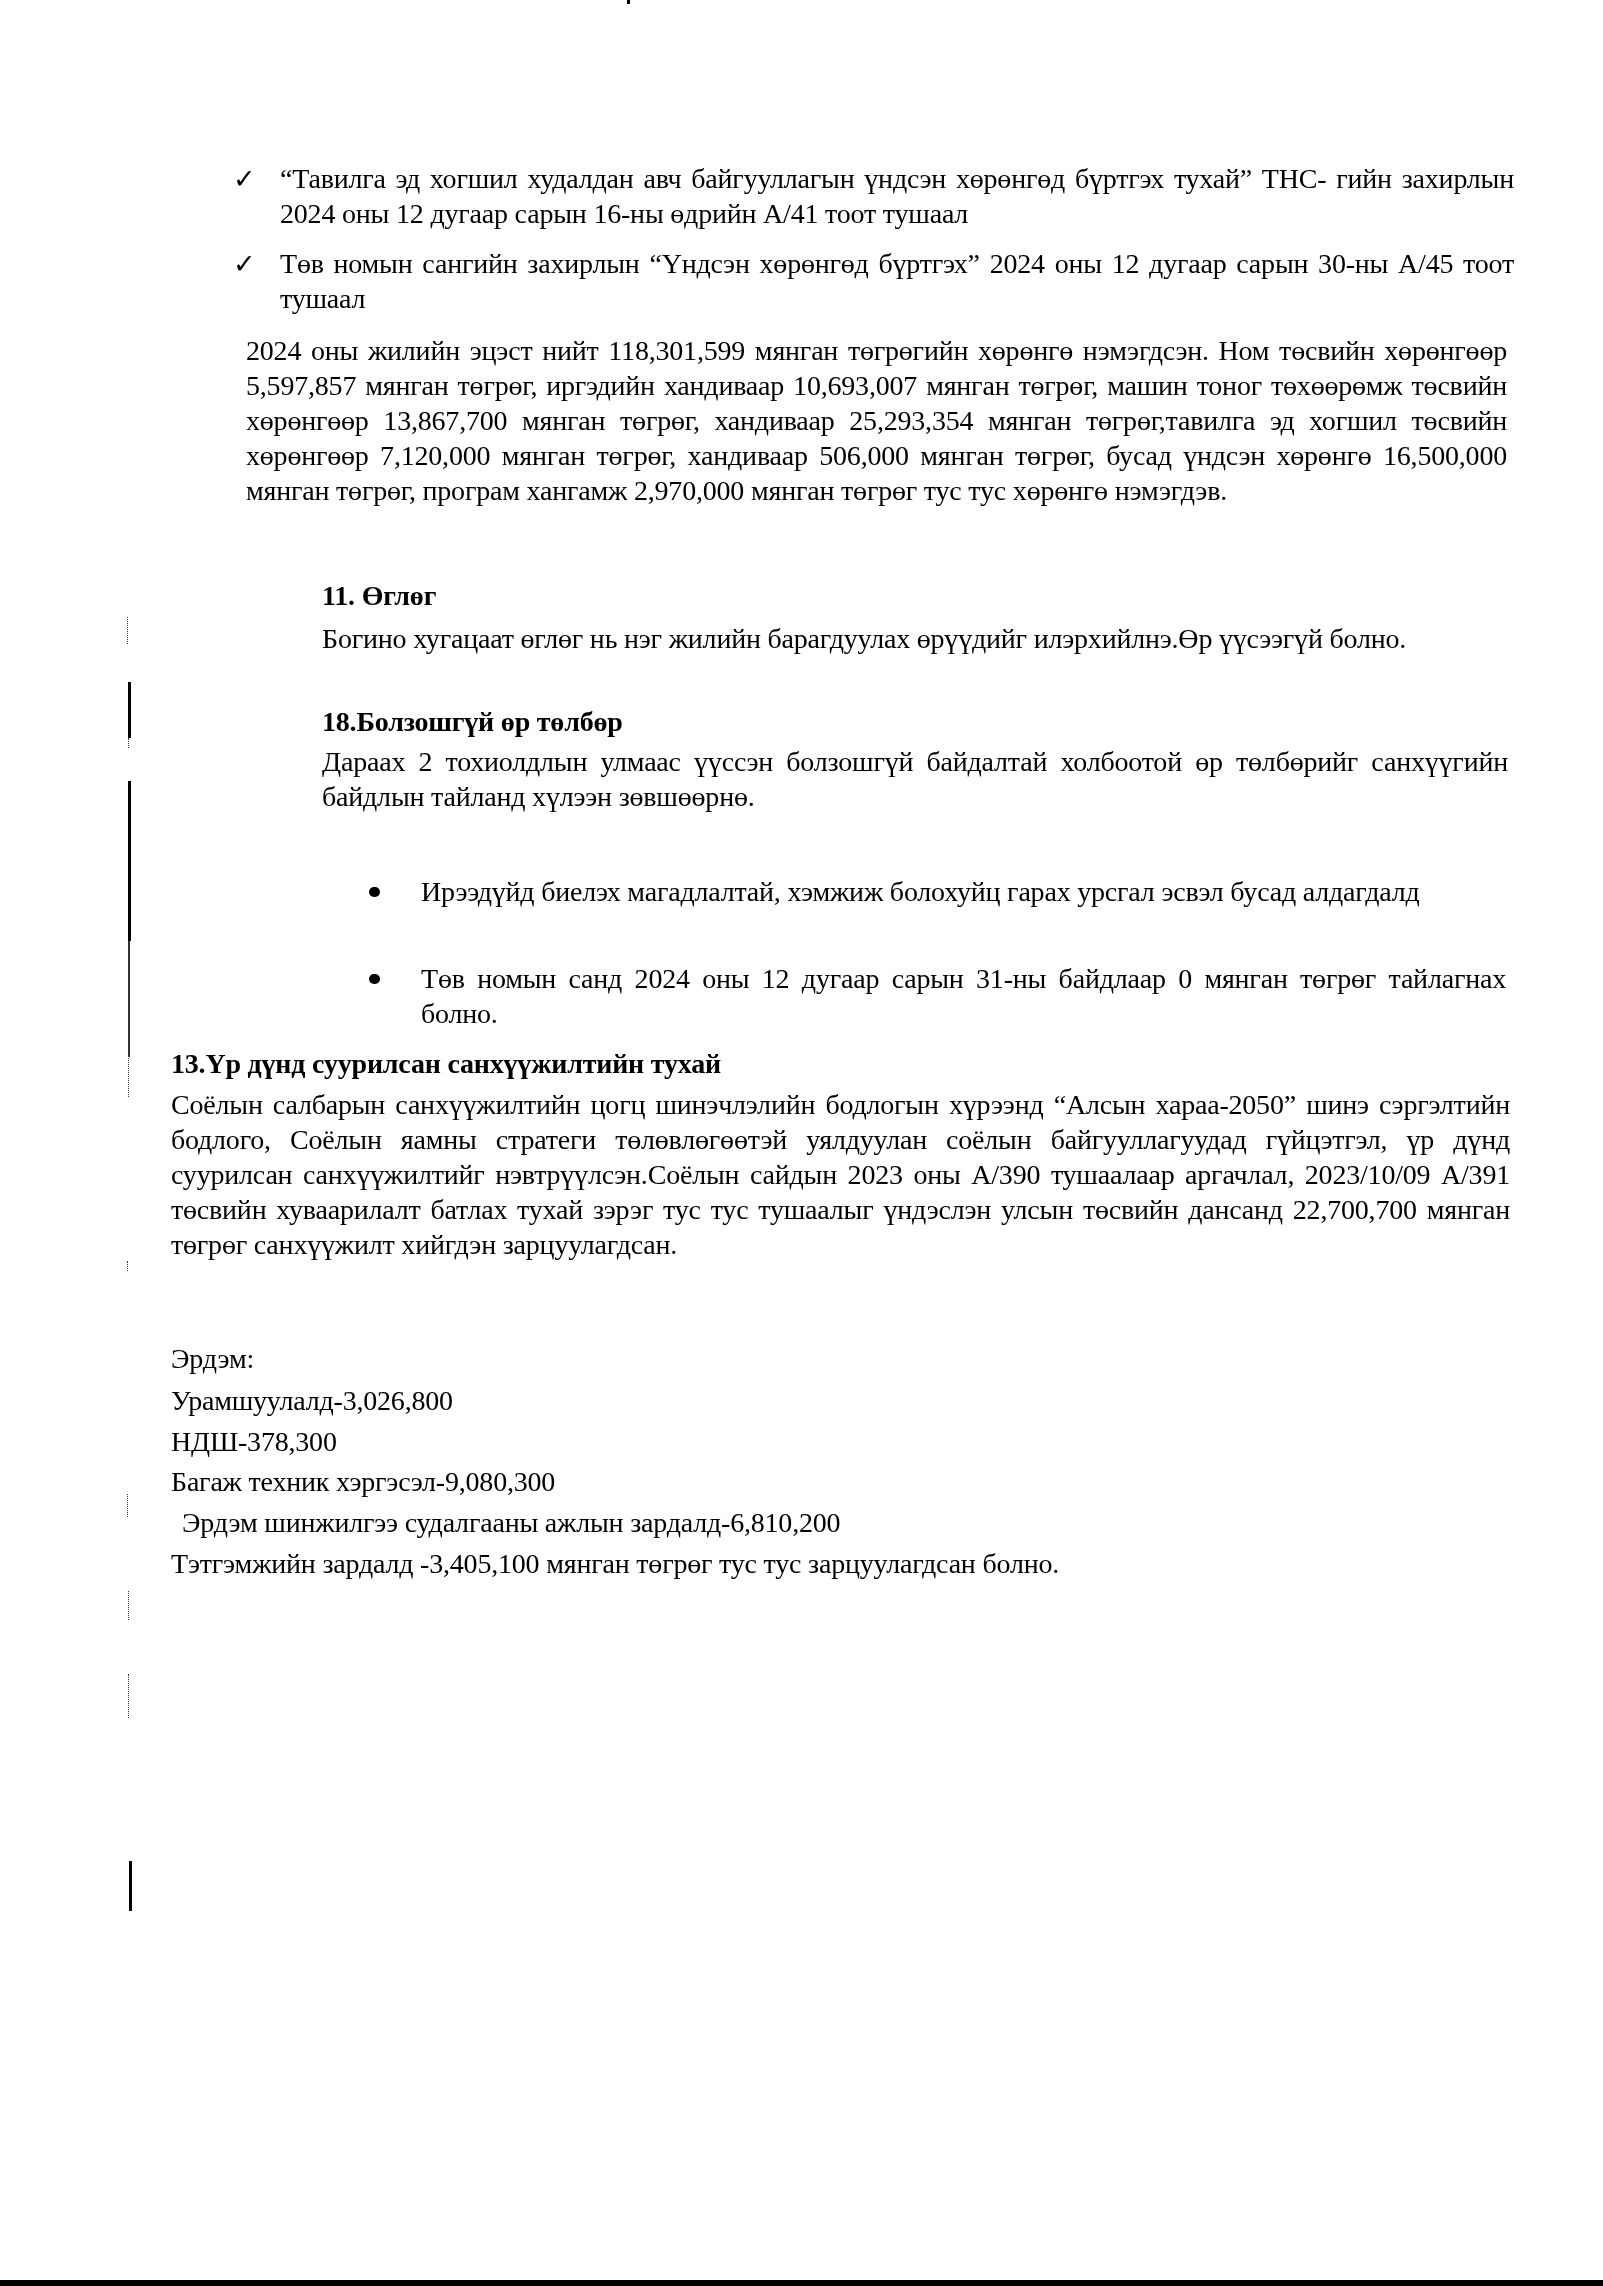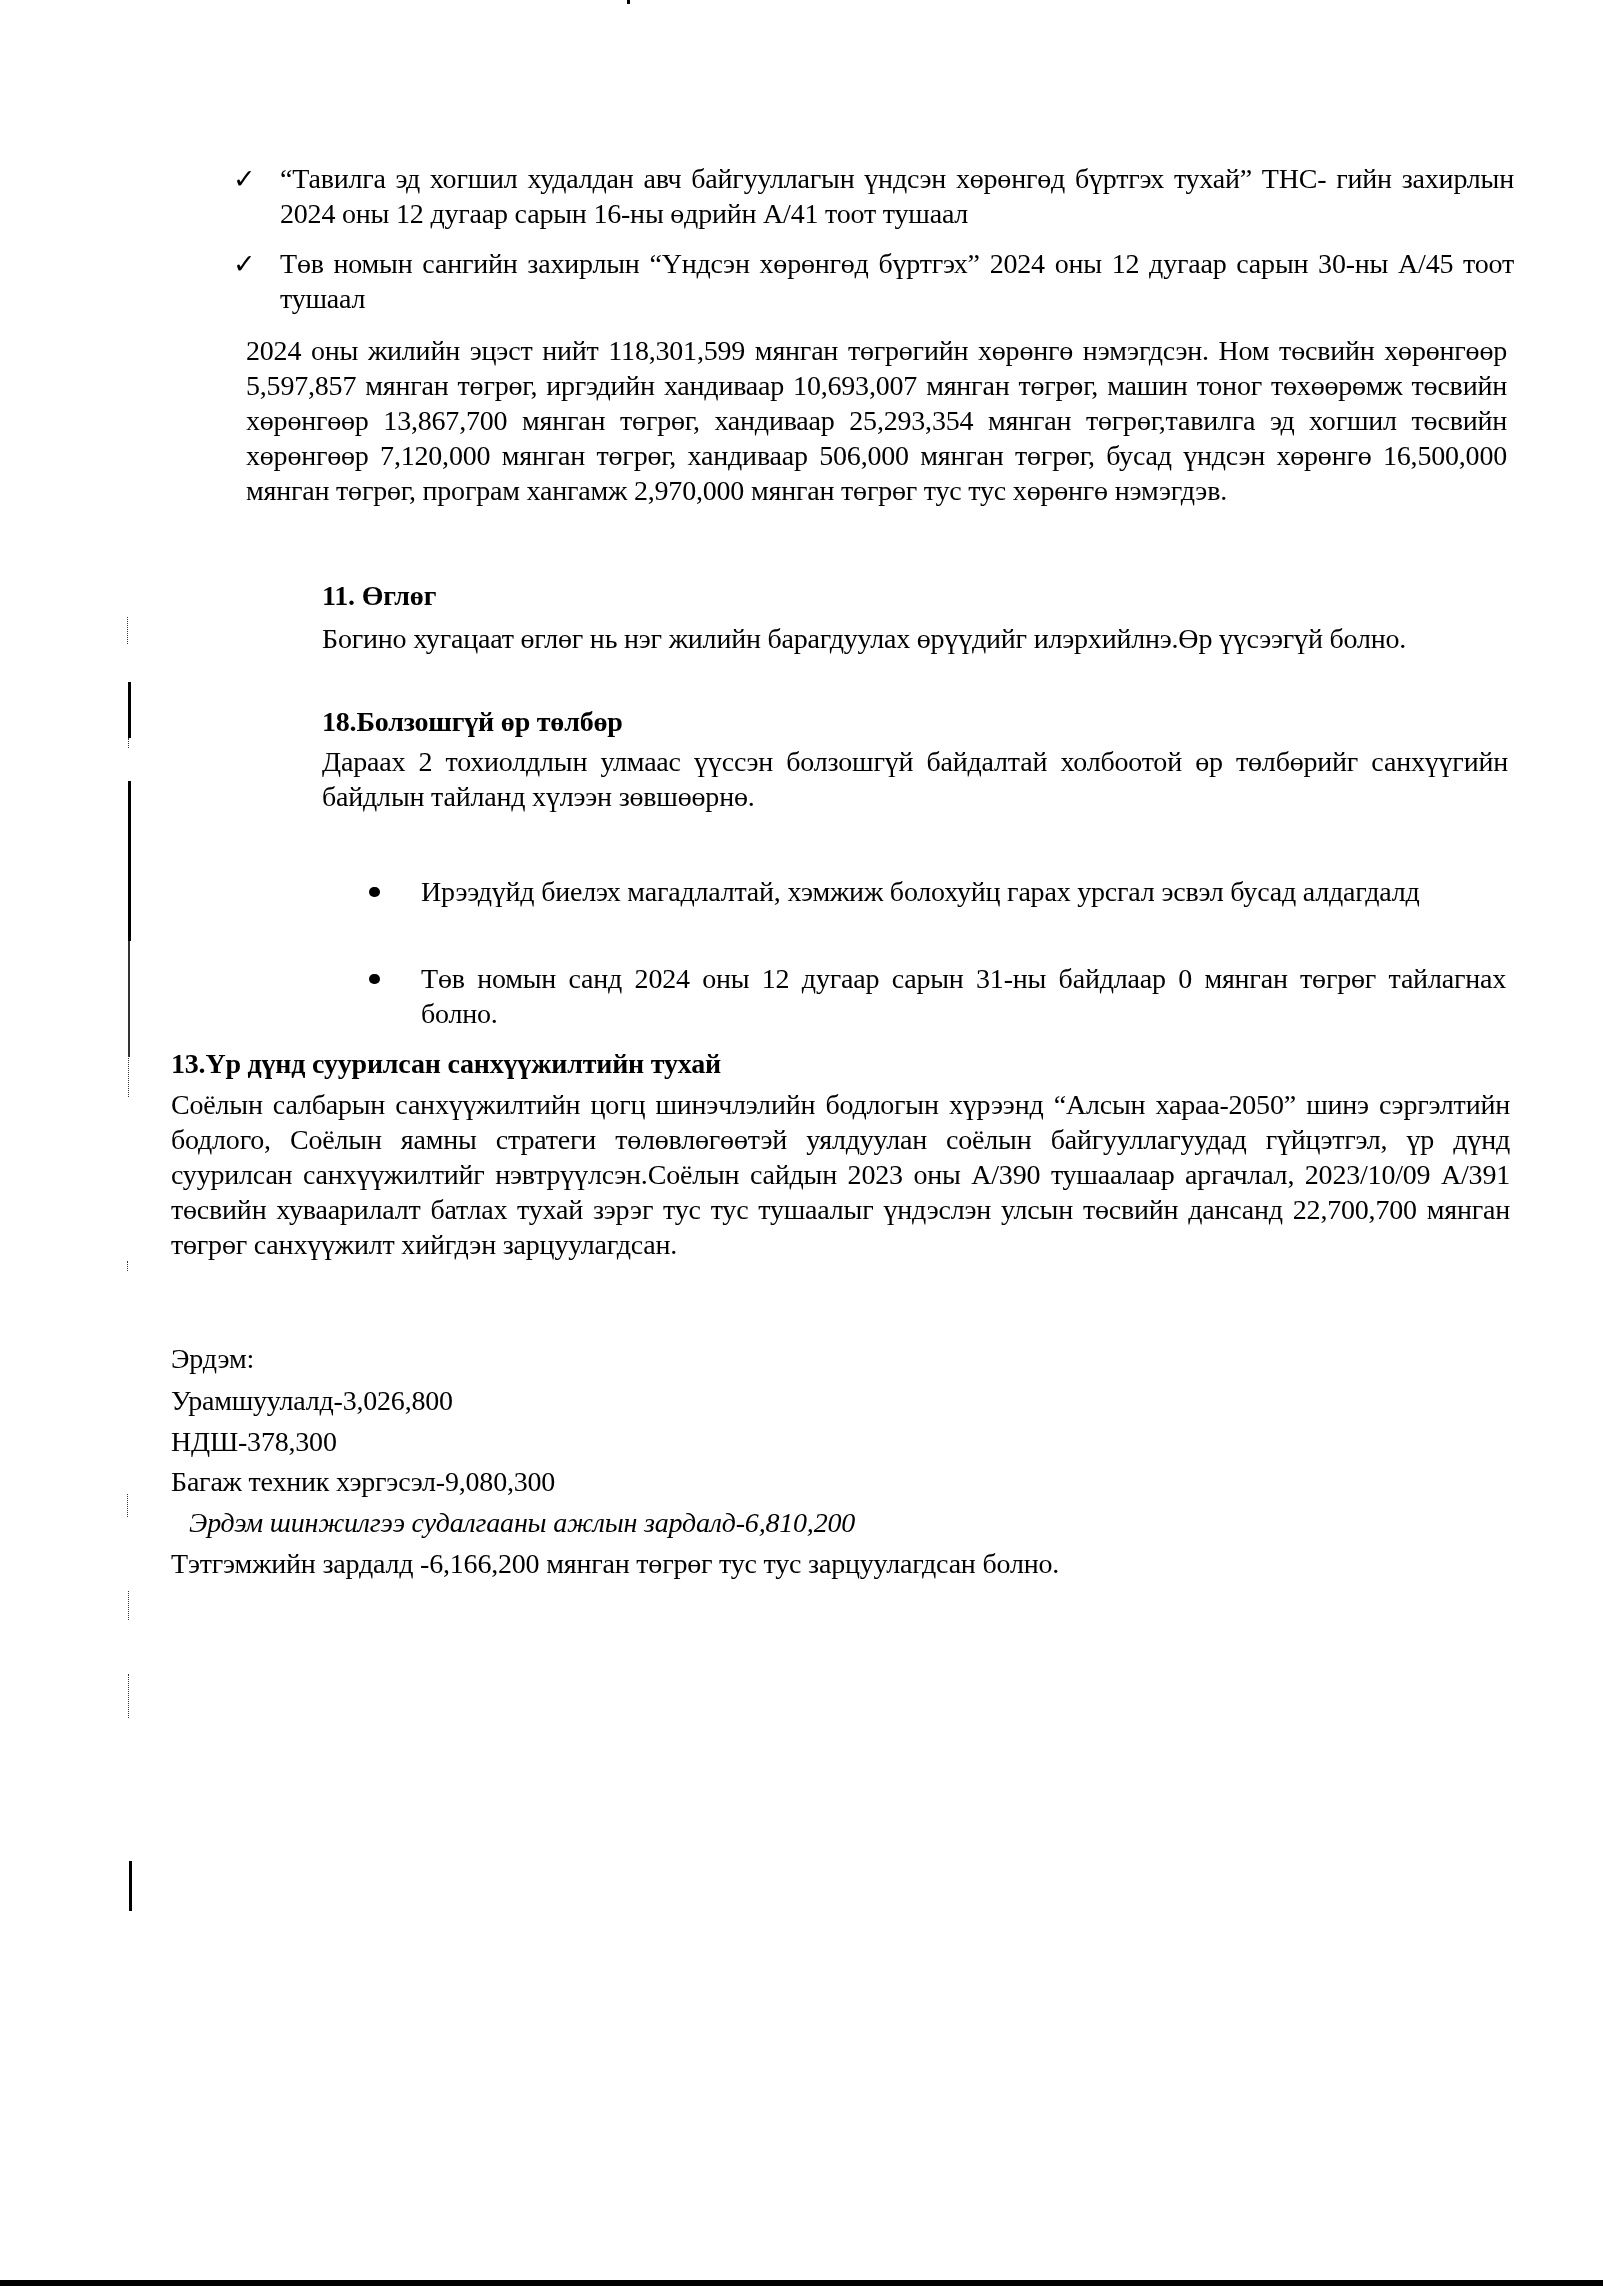--- a/index.html
+++ b/index.html
@@ -124,22 +124,22 @@
     <div class="bullet-text">Төв номын санд 2024 оны 12  дугаар сарын 31-ны байдлаар  0 мянган төгрөг тайлагнах  болно.</div>
   </div>
 
   <div class="block text bold" style="left:171px; top:1046px;">13.Үр дүнд суурилсан санхүүжилтийн тухай</div>
   <div class="block text justify" style="left:171px; top:1087px; width:1339px;">Соёлын салбарын санхүүжилтийн цогц шинэчлэлийн бодлогын хүрээнд “Алсын хараа-2050” шинэ сэргэлтийн бодлого, Соёлын яамны стратеги төлөвлөгөөтэй уялдуулан соёлын байгууллагуудад гүйцэтгэл, үр дүнд суурилсан санхүүжилтийг нэвтрүүлсэн.Соёлын сайдын 2023 оны А/390 тушаалаар аргачлал, 2023/10/09 А/391 төсвийн хуваарилалт батлах тухай зэрэг тус тус тушаалыг үндэслэн улсын төсвийн дансанд 22,700,700 мянган төгрөг санхүүжилт хийгдэн зарцуулагдсан.</div>
 
   <div class="block text" style="left:171px; top:1341px;">Эрдэм:</div>
   <div class="block text" style="left:171px; top:1383px;">Урамшуулалд-3,026,800</div>
   <div class="block text" style="left:171px; top:1424px;">НДШ-378,300</div>
   <div class="block text" style="left:171px; top:1464px;">Багаж техник хэргэсэл-9,080,300</div>
-  <div class="block text" style="left:189px; top:1505px;font-style:italic;">Эрдэм шинжилгээ судалгааны ажлын зардалд-6,810,200</div>
-  <div class="block text" style="left:171px; top:1546px;">Тэтгэмжийн зардалд -6,166,200 мянган төгрөг тус тус зарцуулагдсан болно.</div>
+  <div class="block text" style="left:182px; top:1505px;">Эрдэм шинжилгээ судалгааны ажлын зардалд-6,810,200</div>
+  <div class="block text" style="left:171px; top:1546px;">Тэтгэмжийн зардалд -3,405,100 мянган төгрөг тус тус зарцуулагдсан болно.</div>
 
   <div class="margin-dots" style="left:127px; top:617px; height:27px;"></div>
   <div class="margin-mark" style="left:128px; top:682px; width:2.9px; height:56px;"></div>
   <div class="margin-dots" style="left:128px; top:738px; height:9.7px;"></div>
   <div class="margin-mark" style="left:128px; top:781px; width:2.9px; height:160px;"></div>
   <div class="margin-mark" style="left:128px; top:941px; width:1.9px; height:116px; opacity:0.8;"></div>
   <div class="margin-dots" style="left:128px; top:1058px; height:39px;"></div>
   <div class="margin-dots" style="left:127px; top:1261px; height:9.7px;"></div>
   <div class="margin-dots" style="left:127px; top:1494px; height:23px;"></div>
   <div class="margin-dots" style="left:128px; top:1591px; height:29px;"></div>

